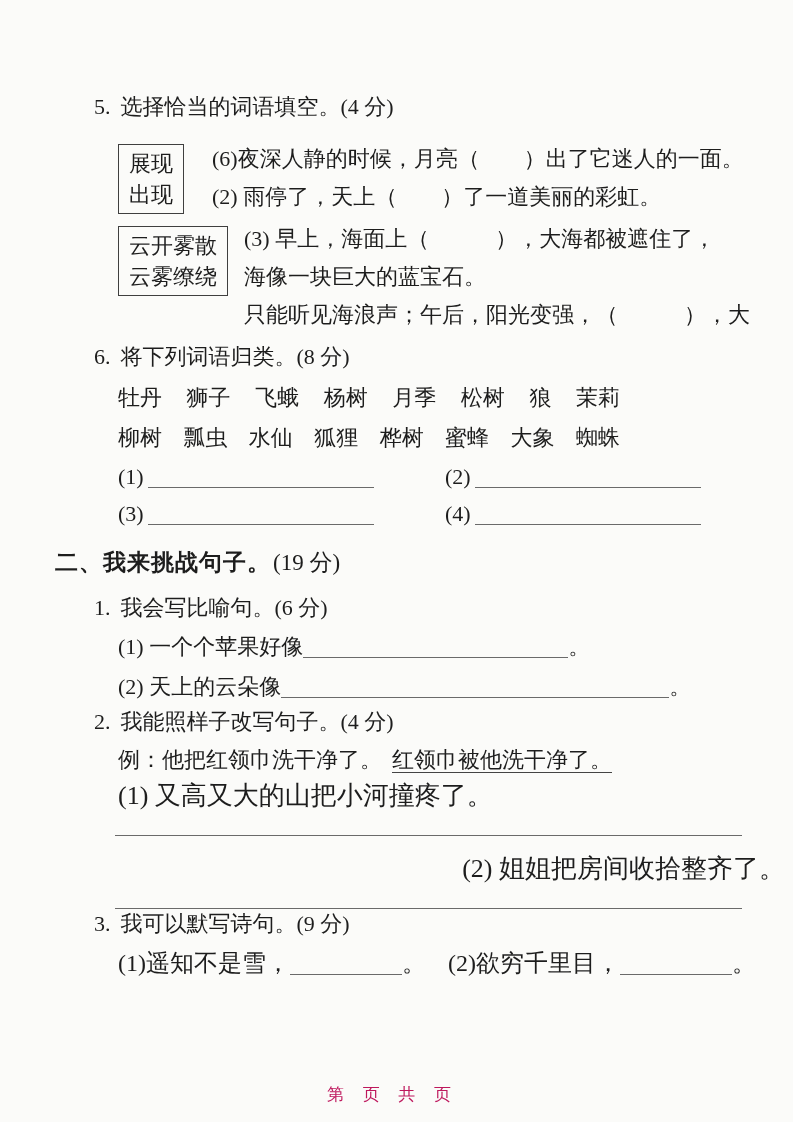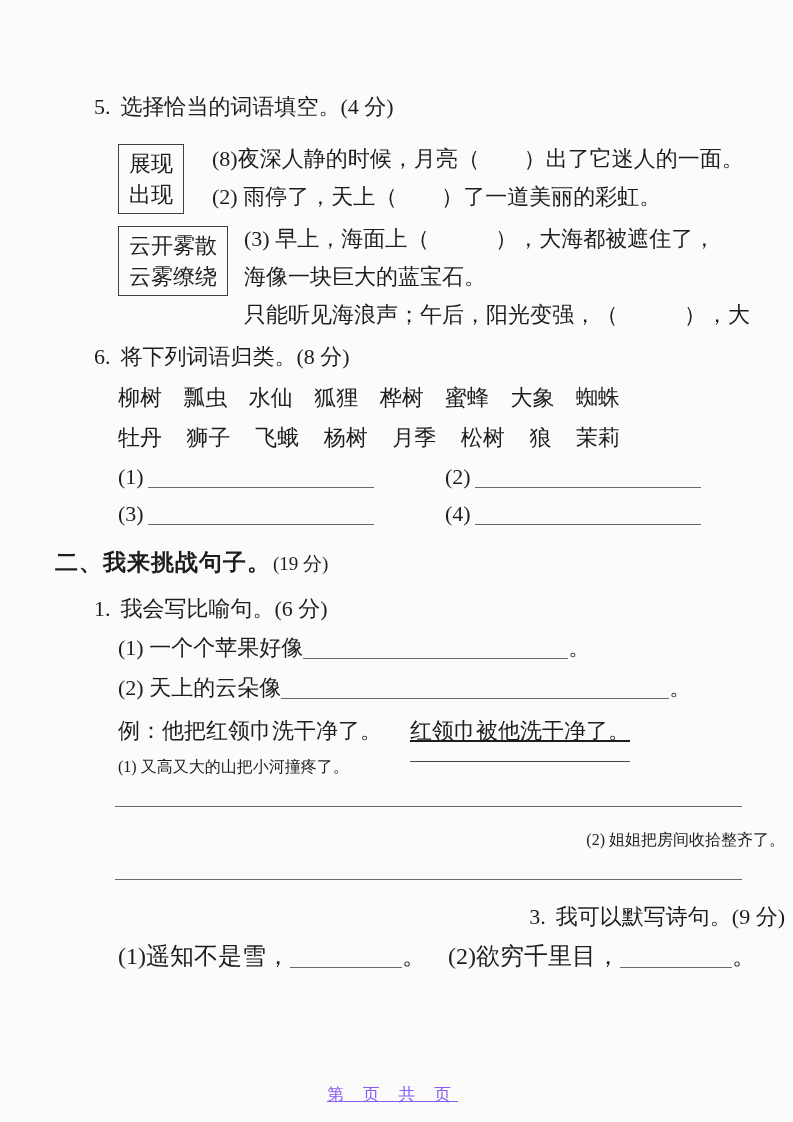--- a/index.html
+++ b/index.html
@@ -28,55 +28,55 @@
   .words-wrap { margin-top:6px; }
   .blank { display:inline-block; border-bottom:1.6px solid #6a6a6a; height:6px; vertical-align:-4px; }
   .blank-rows { margin-left:118px; font-size:22px; }
   .blank-row { display:flex; line-height:37px; white-space:nowrap; }
   .bhalf { width:327px; }
   .bhalf .blank { width:226px; margin-left:4px; }
   .sec-heading { margin-left:55px; margin-top:14px; font-size:23px; line-height:32px; white-space:nowrap; }
   .sec-heading .h {
     font-family:"Liberation Sans", sans-serif; font-weight:bold; letter-spacing:1px;
   }
-  .sec-heading .pts { font-size:19px; margin-left:2px; }
+  .sec-heading .pts { font-size:23px; margin-left:2px; }
   .sub { margin-left:118px; font-size:22px; line-height:40px; white-space:nowrap; }
   .t-mt { margin-top:14px; }
   .item-mt { margin-top:4px; }
   .w265 { width:265px; } .w388 { width:388px; } .w250 { width:250px; } .w112 { width:112px; }
   .example { margin-left:118px; margin-top:8px; font-size:22px; line-height:30px; white-space:nowrap; }
-  .example .ans { border-bottom:1.6px solid #444; padding-bottom:18px; margin-left:28px;text-decoration:underline; }
-  .q2item { margin-left:118px; font-size:16px; line-height:30px; white-space:nowrap; }
+  .example .ans { border-bottom:1.6px solid #444; padding-bottom:0; margin-left:10px; }
+  .q2item { margin-left:118px; font-size:26px; line-height:30px; white-space:nowrap; }
   .ansline { margin-left:115px; width:627px; border-top:1.6px solid #6a6a6a; height:0; }
   .al1 { margin-top:24px; } .al2 { margin-top:24px; }
   .q2i1 { margin-top:6px; } .q2i2 { margin-top:18px;text-align:right; }
   .q3row { margin-left:118px; margin-top:8px; font-size:24px; line-height:32px; white-space:nowrap; }
   .q3gap { display:inline-block; width:22px; }
   .footer {
     position:absolute; left:0; right:0; bottom:16px; text-align:center;
-    font-family:"Liberation Sans", sans-serif; font-size:17px; letter-spacing:7px; color:#8b5cf6;text-decoration:underline;
+    font-family:"Liberation Sans", sans-serif; font-size:17px; letter-spacing:7px; color:#be185d;
   }
 </style>
 </head>
 <body>
 
 <div class="page">
   <div style="height:92px;"></div>
 
   <div class="qtitle">
     <span class="num">5.</span><span>选择恰当的词语填空。(4 分)</span>
   </div>
 
   <div class="row r1">
     <div class="word-box box1">
       <div>展现</div>
       <div>出现</div>
     </div>
     <div class="lines">
-      <div>(8)夜深人静的时候，月亮（　　）出了它迷人的一面。</div>
+      <div>(6)夜深人静的时候，月亮（　　）出了它迷人的一面。</div>
       <div>(2) 雨停了，天上（　　）了一道美丽的彩虹。</div>
     </div>
   </div>
 
   <div class="row r2">
     <div class="word-box box2">
       <div>云开雾散</div>
       <div>云雾缭绕</div>
     </div>
     <div class="lines">
@@ -85,38 +85,38 @@
       <div>只能听见海浪声；午后，阳光变强，（　　　），大</div>
     </div>
   </div>
 
   <div class="qtitle" style="margin-top:8px;">
     <span class="num">6.</span><span>将下列词语归类。(8 分)</span>
   </div>
 
   <div class="words-wrap">
     <div class="words">
+      <span>牡丹</span>
+      <span>狮子</span>
+      <span>飞蛾</span>
+      <span>杨树</span>
+      <span>月季</span>
+      <span>松树</span>
+      <span>狼</span>
+      <span>茉莉</span>
+    </div>
+    <div class="words">
       <span>柳树</span>
       <span>瓢虫</span>
       <span>水仙</span>
       <span>狐狸</span>
       <span>桦树</span>
       <span>蜜蜂</span>
       <span>大象</span>
       <span>蜘蛛</span>
-    </div>
-    <div class="words">
-      <span>牡丹</span>
-      <span>狮子</span>
-      <span>飞蛾</span>
-      <span>杨树</span>
-      <span>月季</span>
-      <span>松树</span>
-      <span>狼</span>
-      <span>茉莉</span>
     </div>
   </div>
 
   <div class="blank-rows">
     <div class="blank-row">
       <div class="bhalf">
         <span>(1)</span><span class="blank"></span>
       </div>
       <div class="bhalf">
         <span>(2)</span><span class="blank"></span>
@@ -139,29 +139,32 @@
   <div class="qtitle t-mt">
     <span class="num">1.</span><span>我会写比喻句。(6 分)</span>
   </div>
   <div class="sub item-mt">
     <span>(1) 一个个苹果好像</span><span class="blank w265"></span><span>。</span>
   </div>
   <div class="sub">
     <span>(2) 天上的云朵像</span><span class="blank w388"></span><span>。</span>
   </div>
 
+  <div class="qtitle">
+    <span class="num">2.</span><span>我能照样子改写句子。(4 分)</span>
+  </div>
   <div class="example">
     <span>例：他把红领巾洗干净了。</span><span class="ans">红领巾被他洗干净了。</span>
   </div>
   <div class="q2item q2i1">(1) 又高又大的山把小河撞疼了。</div>
   <div class="ansline al1"></div>
   <div class="q2item q2i2">(2) 姐姐把房间收拾整齐了。</div>
   <div class="ansline al2"></div>
 
-  <div class="qtitle" style="margin-top:22px;text-align:right;">
+  <div class="qtitle" style="">
     <span class="num">3.</span><span>我可以默写诗句。(9 分)</span>
   </div>
   <div class="q3row">
     <span>(1)遥知不是雪，</span><span class="blank w112"></span><span>。</span><span class="q3gap"></span><span>(2)欲穷千里目，</span><span class="blank w112"></span><span>。</span>
   </div>
 
   <div class="footer">第 页 共 页</div>
 </div>
 
 </body></html>

